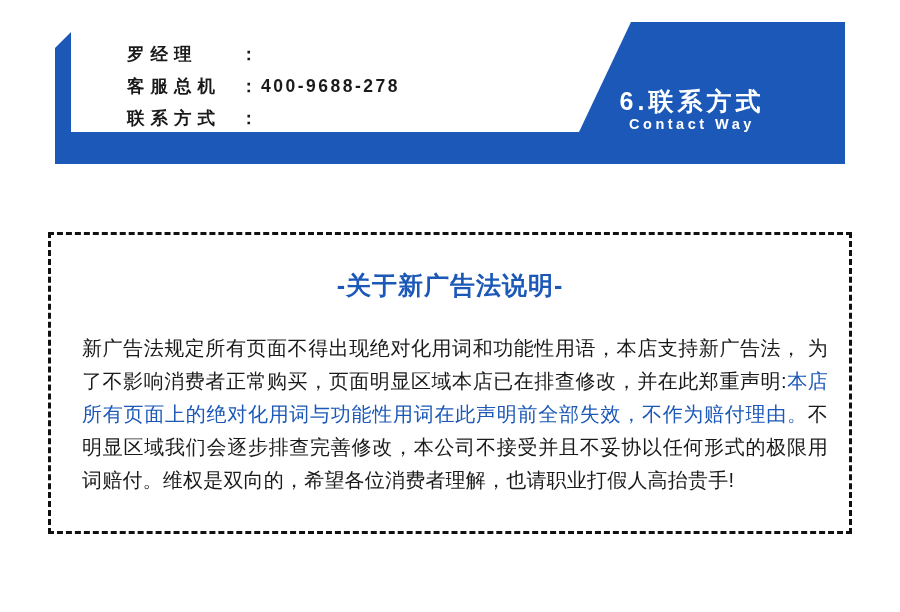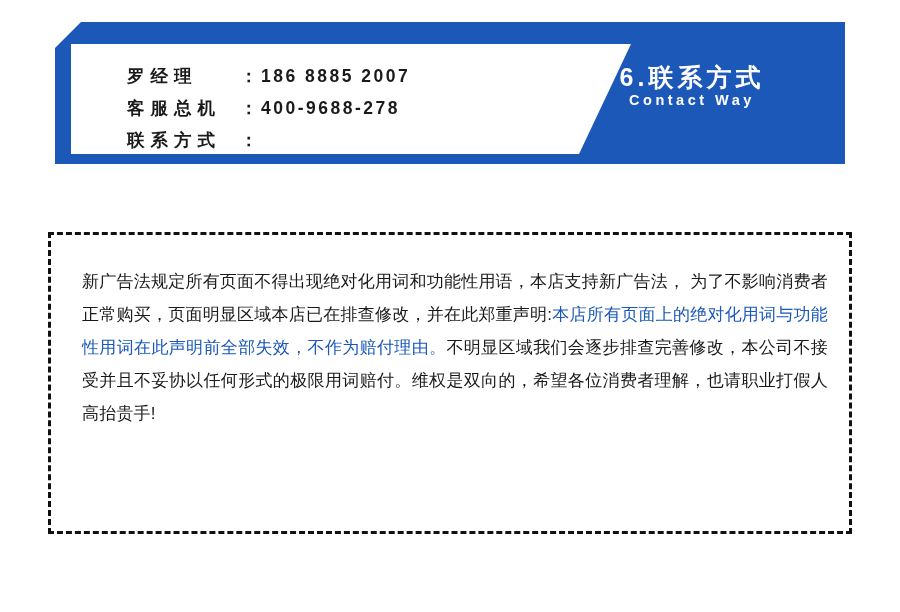--- a/index.html
+++ b/index.html
@@ -43,21 +43,21 @@
     width: 0;
     height: 0;
     border-left: 26px solid #ffffff;
     border-bottom: 26px solid transparent;
   }
 
   
   .banner-panel {
     position: absolute;
     left: 16px;
-    top: 22px;
+    top: 0;
     width: 560px;
     height: 110px;
     background: #ffffff;
     clip-path: polygon(0 0, 100% 0, calc(100% - 52px) 100%, 0 100%);
   }
 
   .contact-lines {
     position: absolute;
     left: 56px;
     top: 20px;
@@ -98,20 +98,21 @@
     width: 250px;
   }
 
   .banner-title {
     color: #ffffff;
     font-size: 25px;
     font-weight: 700;
     letter-spacing: 4px;
     line-height: 1.2;
     white-space: nowrap;
+    margin-top: 24px;
   }
 
   .banner-subtitle {
     color: #ffffff;
     font-size: 14.5px;
     font-weight: 700;
     letter-spacing: 3.5px;
     white-space: nowrap;
   }
 
@@ -131,21 +132,21 @@
     text-align: center;
     color: #1b58b8;
     font-size: 25px;
     font-weight: 700;
     letter-spacing: 1px;
     margin-top: 34px;
   }
 
   .notice-body {
     margin: 30px 21px 0 31px;
-    font-size: 17px;
+    font-size: 20px;
     line-height: 33px;
     color: #1a1a1a;
     text-align: justify;
     letter-spacing: 0.2px;
   }
 
   .hl {
     color: #1b58b8;
   }
 </style>
@@ -157,21 +158,20 @@
   <div class="banner">
     <div class="banner-bg"></div>
     <div class="banner-notch"></div>
 
     <div class="banner-panel">
       <div class="contact-lines">
 
         <div class="contact-row">
           <span class="contact-label">罗经理</span>
           <span class="contact-colon">：</span>
-          <span class="contact-value">186 8885 2007</span>
         </div>
 
         <div class="contact-row">
           <span class="contact-label">客服总机</span>
           <span class="contact-colon">：</span>
           <span class="contact-value">400-9688-278</span>
         </div>
 
         <div class="contact-row">
           <span class="contact-label">联系方式</span>
@@ -181,18 +181,19 @@
       </div>
     </div>
 
     <div class="banner-title-wrap">
       <div class="banner-title">6.联系方式</div>
       <div class="banner-subtitle">Contact Way</div>
     </div>
   </div>
 
   <div class="notice">
+    <div class="notice-title">-关于新广告法说明-</div>
     <div class="notice-body">
       <span>新广告法规定所有页面不得出现绝对化用词和功能性用语，本店支持新广告法， 为了不影响消费者正常购买，页面明显区域本店已在排查修改，并在此郑重声明:</span><span class="hl">本店所有页面上的绝对化用词与功能性用词在此声明前全部失效，不作为赔付理由。</span><span>不明显区域我们会逐步排查完善修改，本公司不接受并且不妥协以任何形式的极限用词赔付。维权是双向的，希望各位消费者理解，也请职业打假人高抬贵手!</span>
     </div>
   </div>
 
 </div>
 
 </body></html>

